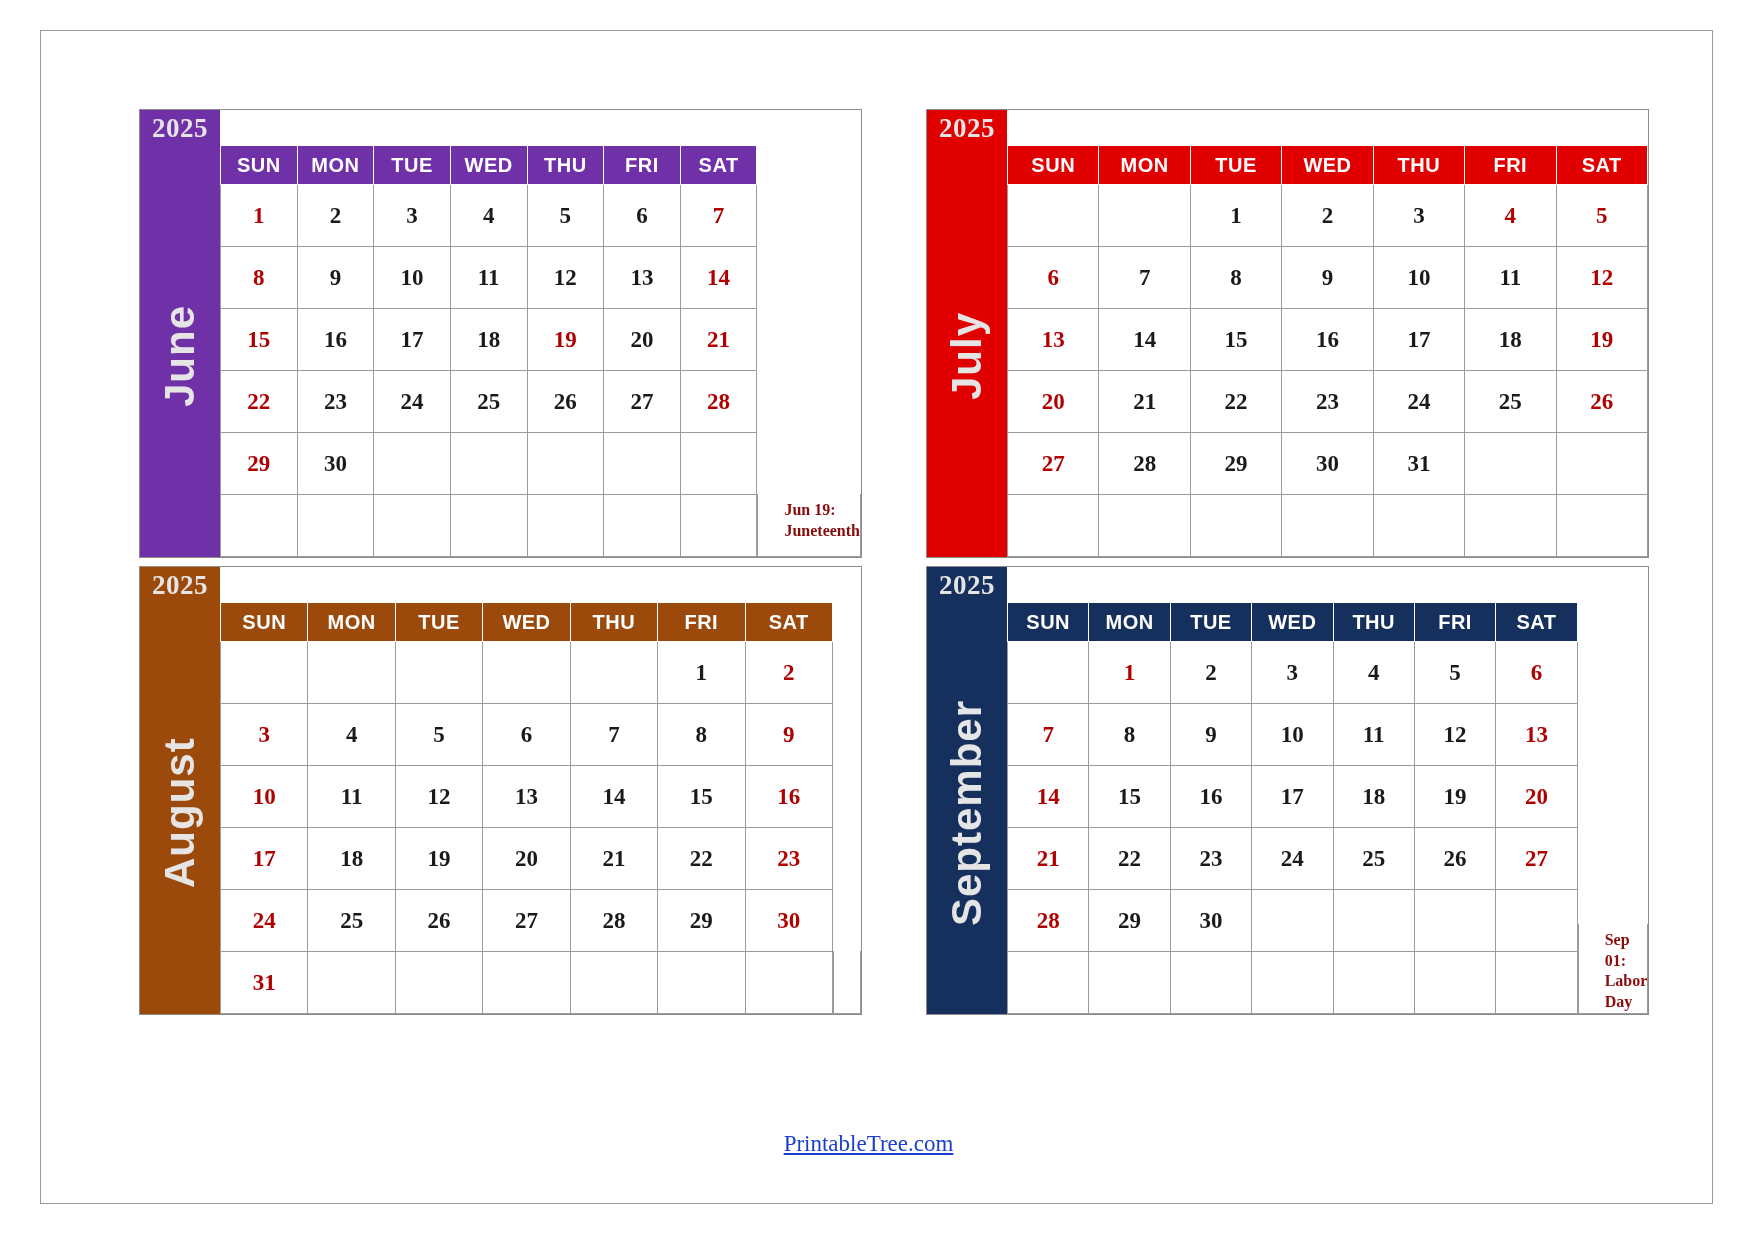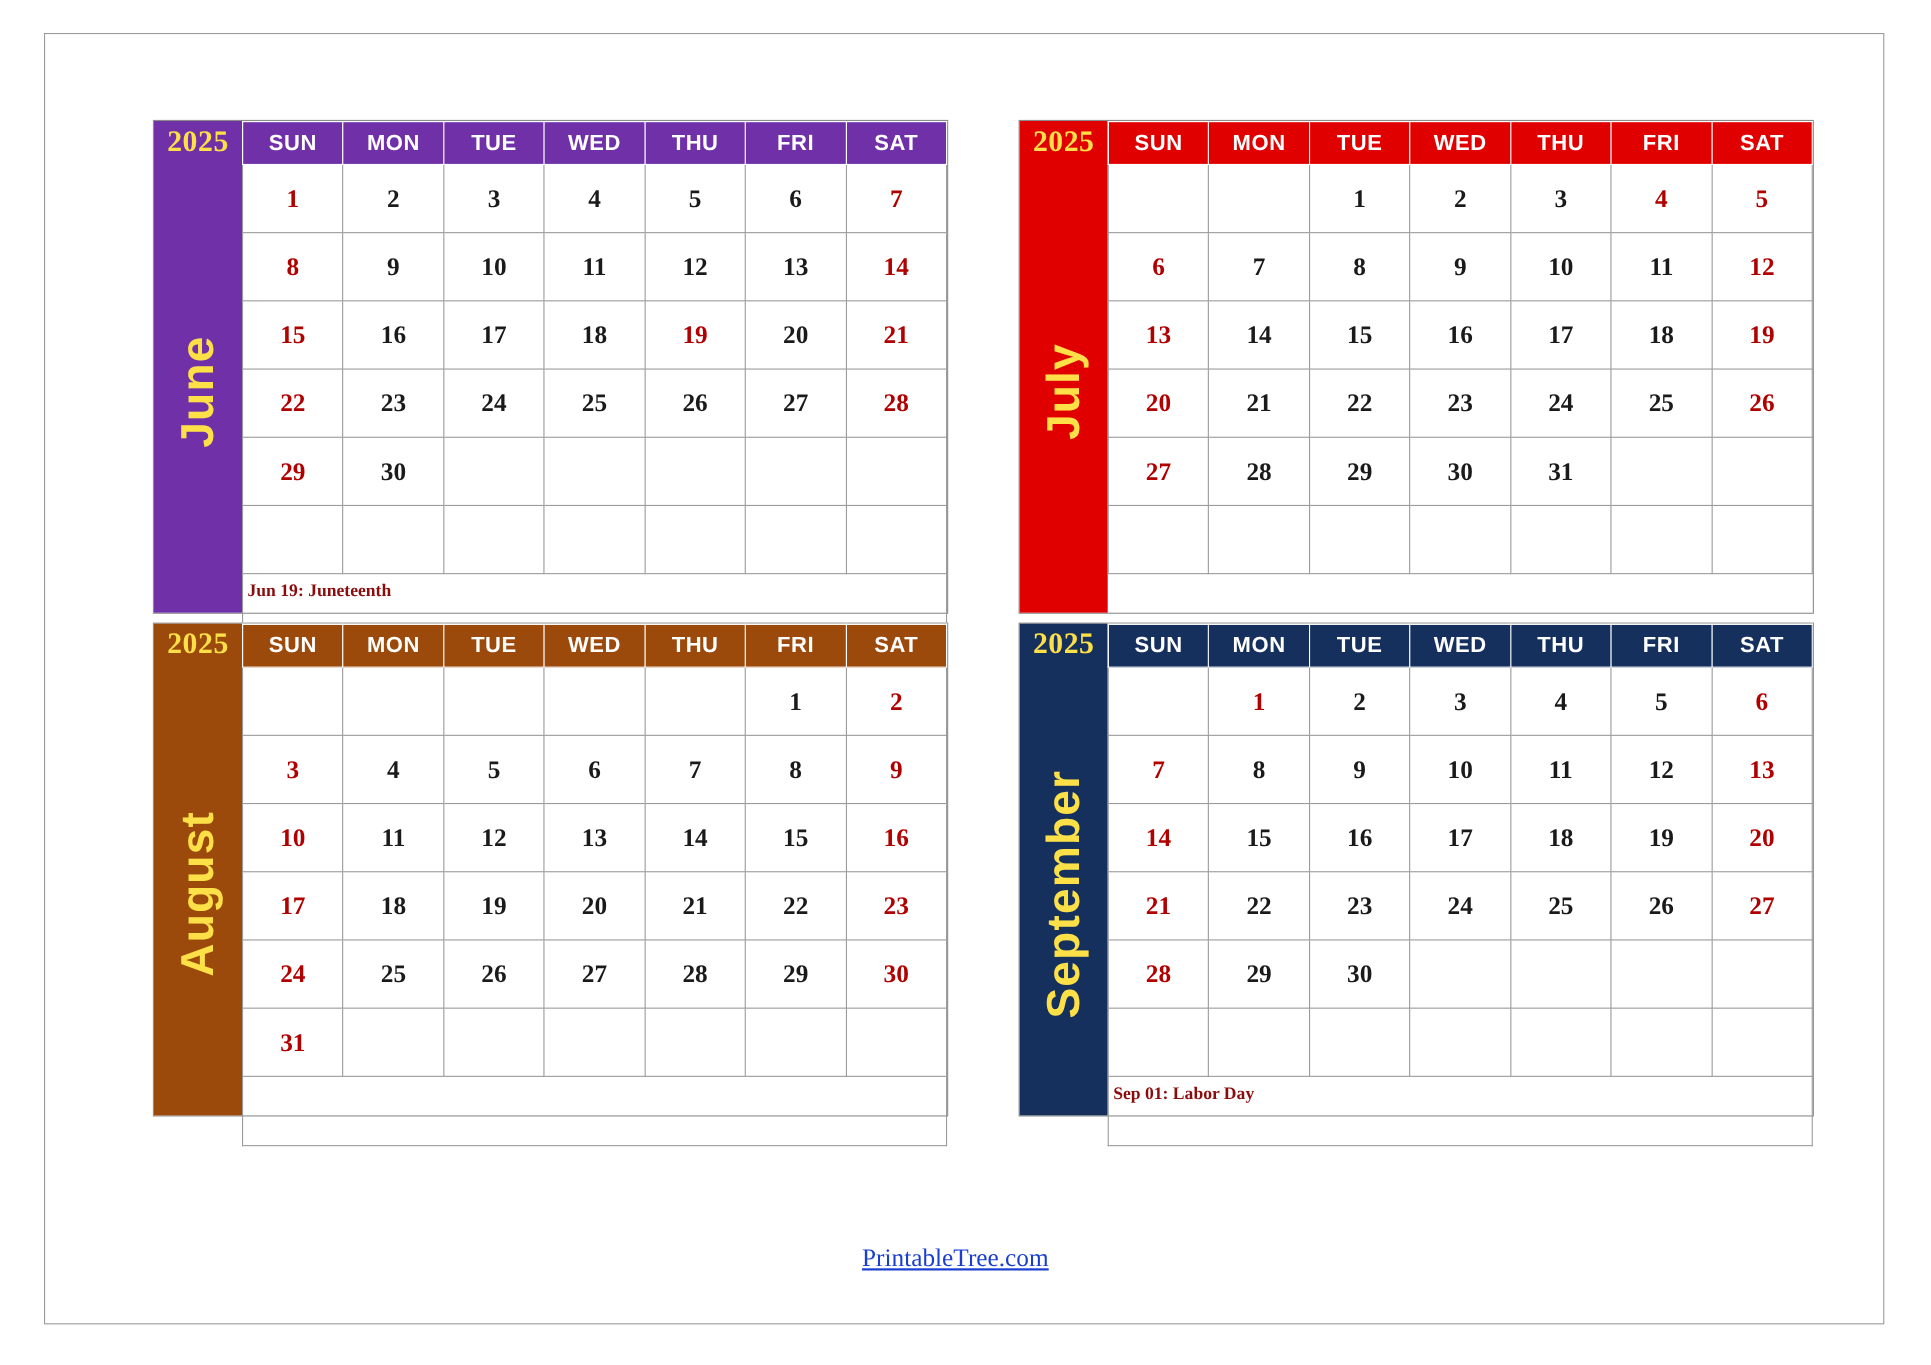--- a/index.html
+++ b/index.html
@@ -43,21 +43,21 @@
   .m-july      { left: 885px; top: 78px; }
   .m-august    { left: 98px;  top: 535px; }
   .m-september { left: 885px; top: 535px; }
 
   .side {
     width: 80px;
     flex: 0 0 80px;
     display: flex;
     flex-direction: column;
     align-items: center;
-    color: #fde047;
+    color: #e5e5e5;
   }
   .side .year {
     height: 36px;
     display: flex;
     align-items: center;
     justify-content: center;
     font-size: 27px;
     font-weight: bold;
     letter-spacing: .5px;
   }
@@ -70,21 +70,21 @@
     transform: rotate(180deg);
     font-size: 42px;
     font-weight: bold;
     font-family: "Liberation Sans", sans-serif;
     letter-spacing: 1px;
     padding-bottom: 8px;
   }
   .body {
     flex: 1;
     display: flex;
-    flex-direction: column;
+    align-items: flex-end;
   }
   table.cal {
     border-collapse: collapse;
     table-layout: fixed;
     width: 100%;
   }
   table.cal th {
     height: 36px;
     font-size: 20px;
     font-weight: bold;
@@ -103,21 +103,21 @@
     color: #1a1a1a;
     font-family: "Liberation Serif", serif;
   }
   table.cal td.weekend { color: #b00000; }
   table.cal td.holiday { color: #b00000; }
   .notes {
     flex: 1;
     border-left: 1px solid #9b9b9b;
     border-right: 1px solid #9b9b9b;
     border-bottom: 1px solid #9b9b9b;
-    padding: 6px 0 0 4px;
+    padding: 6px 0 0 26px;
     min-height: 56px;
   }
   .note {
     font-size: 16px;
     font-weight: bold;
     color: #8a0c0c;
     font-family: "Liberation Serif", serif;
     line-height: 1.3;
   }
   .footer {

